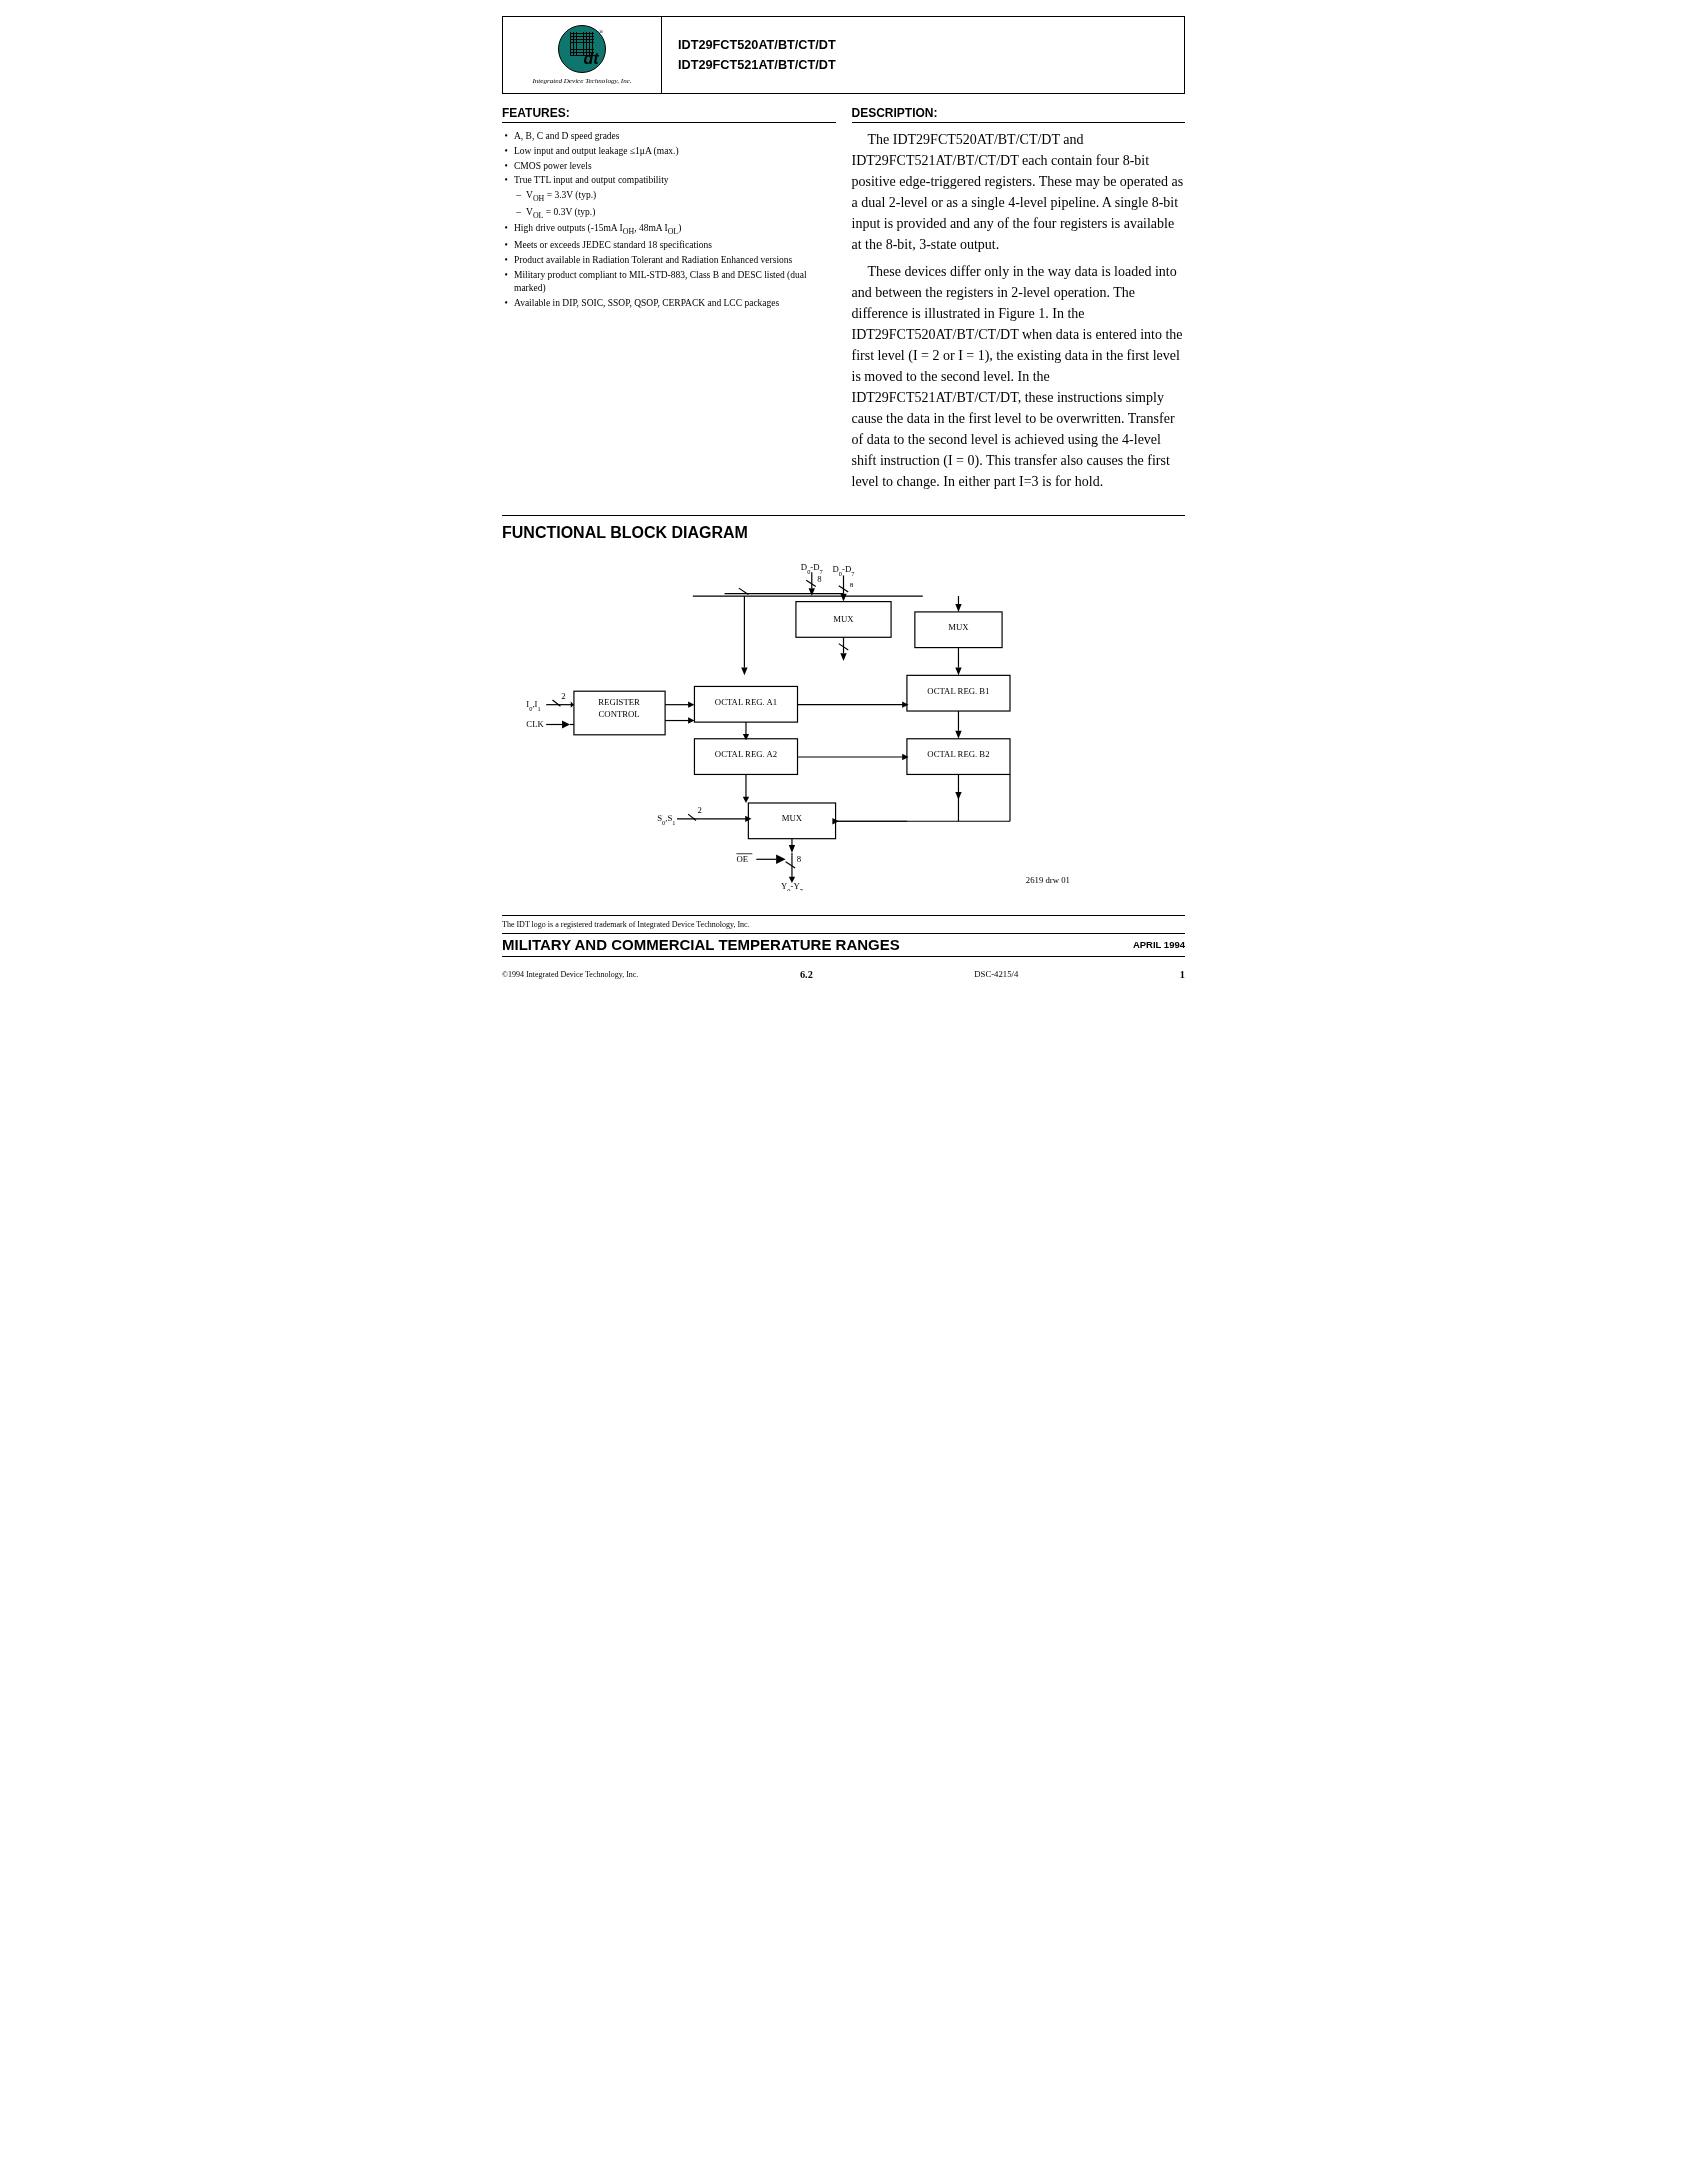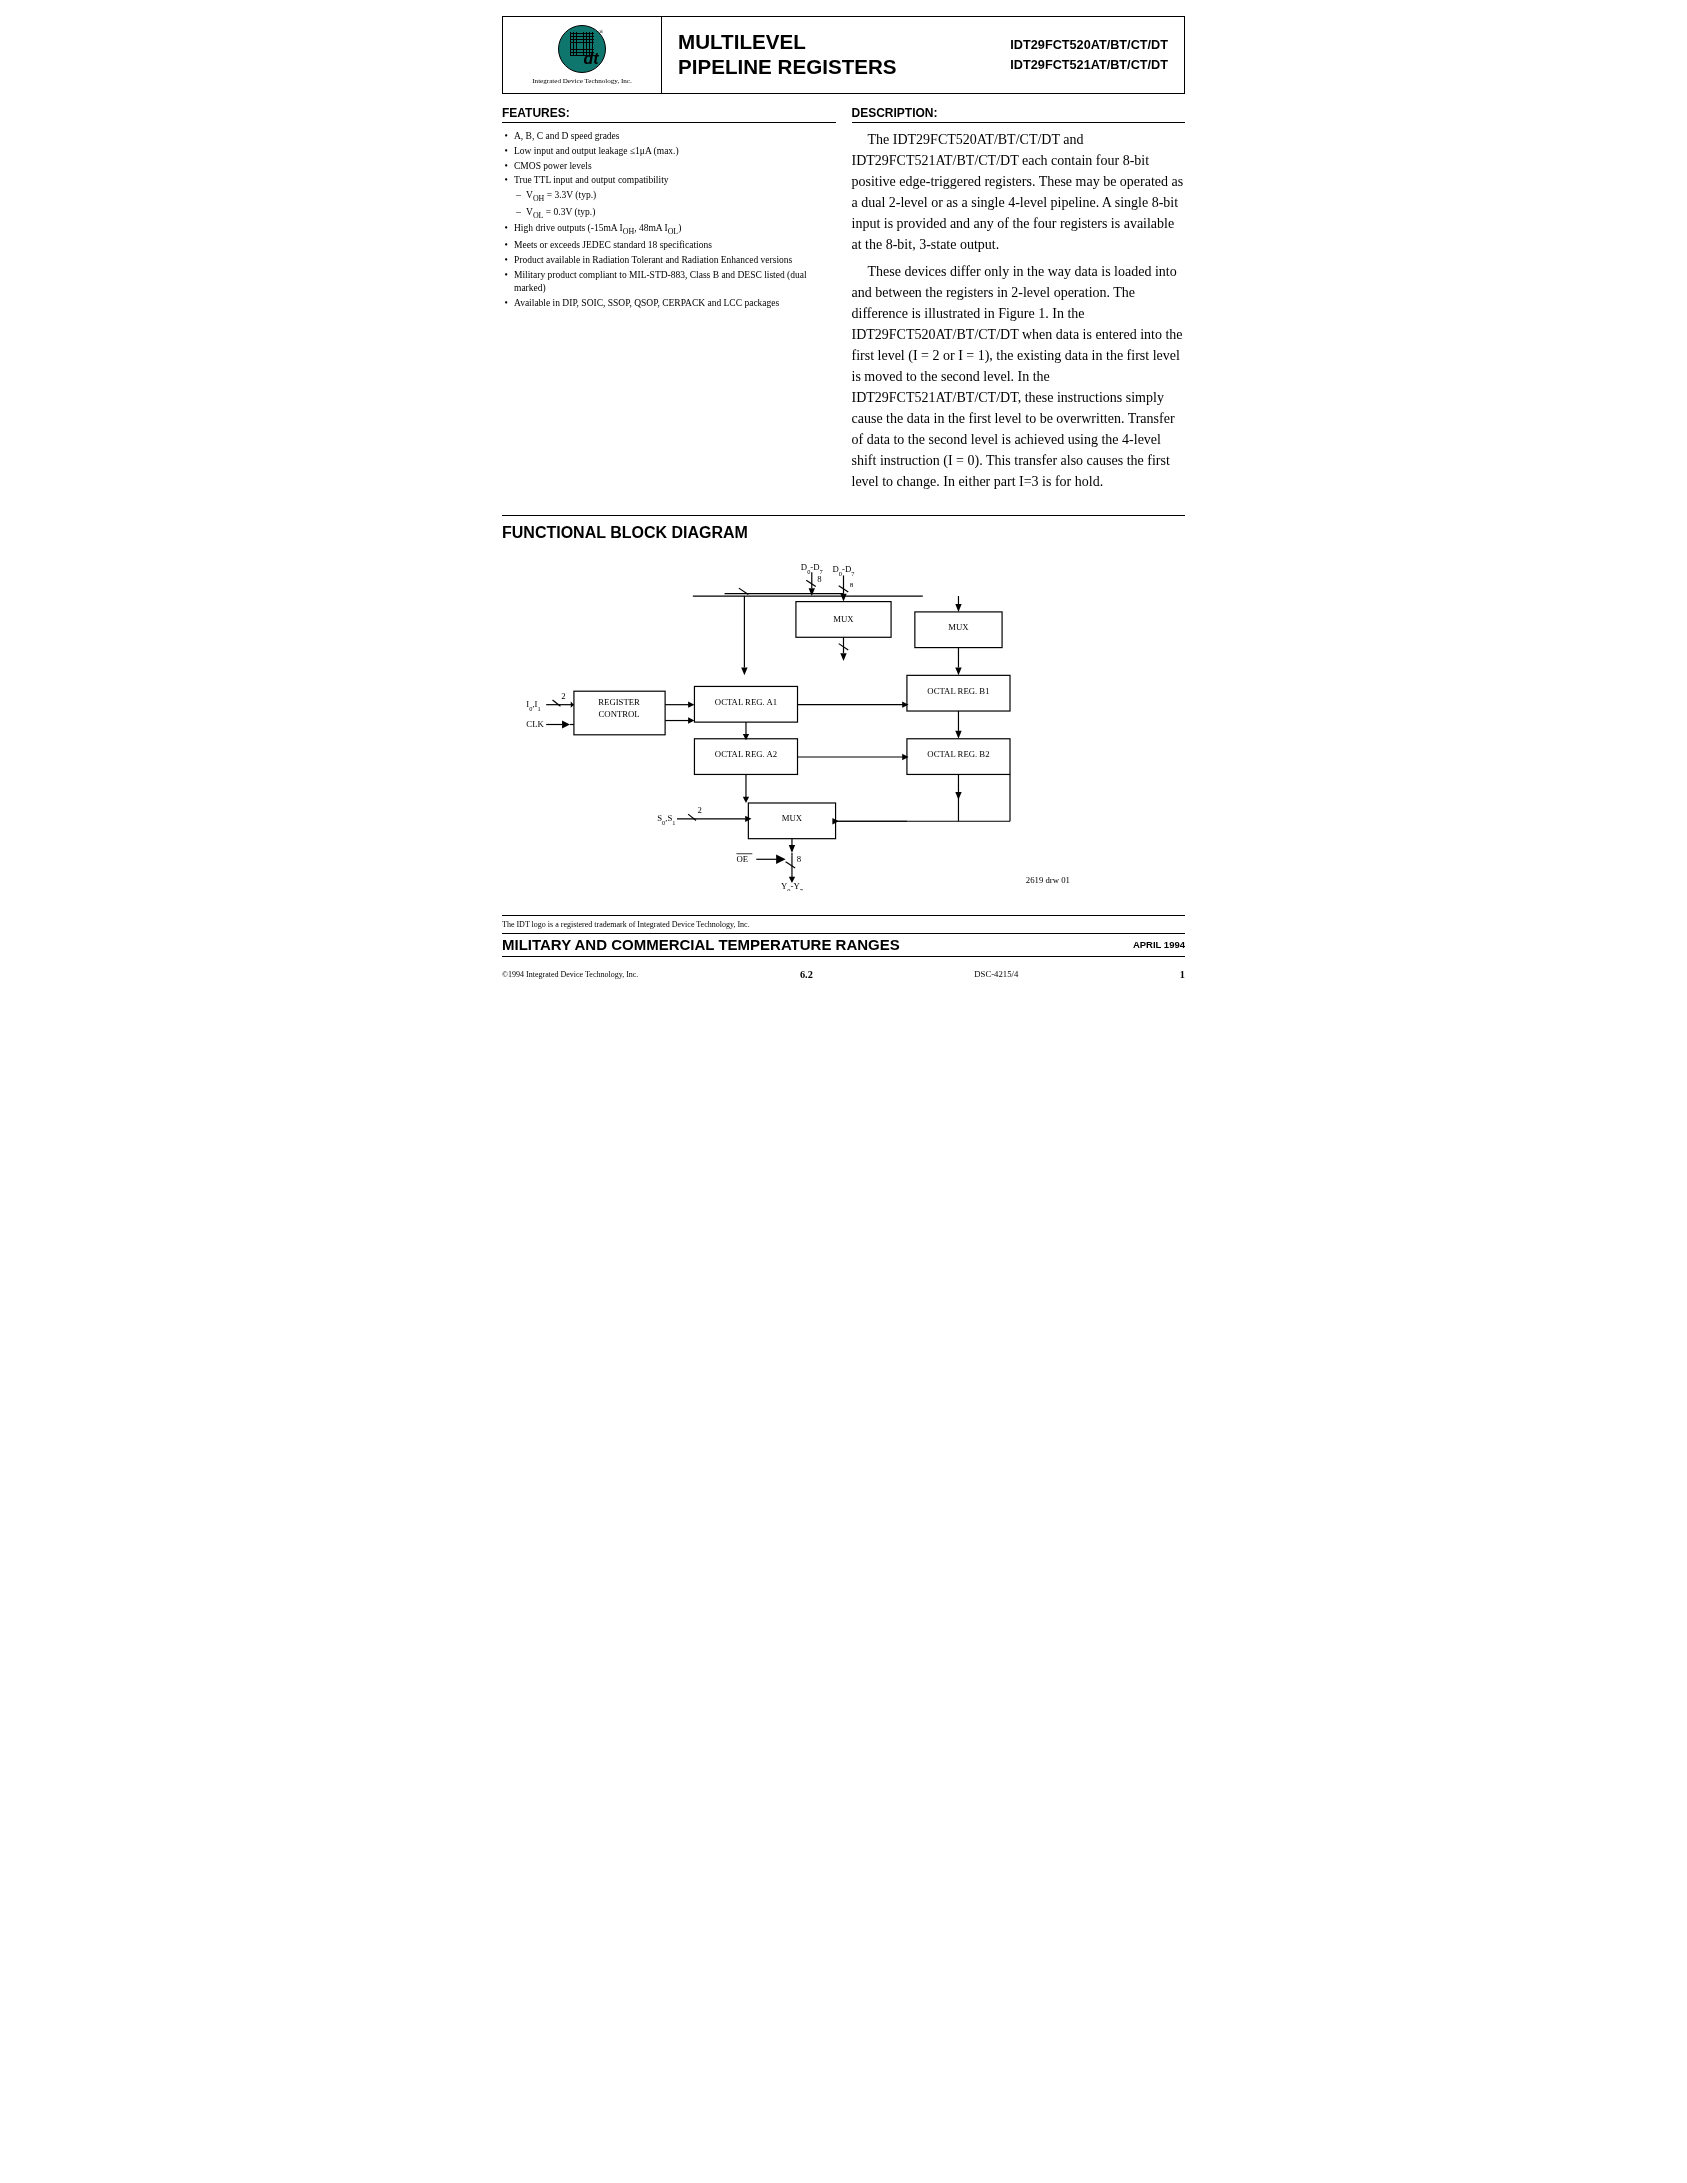--- a/index.html
+++ b/index.html
@@ -70,20 +70,21 @@
     .logo-reg {
       font-size: 6.4px;
       position: absolute;
       top: 1.6px;
       right: 1.6px;
     }
     .logo-text {
       font-size: 7.1px;
       text-align: center;
       margin-top: 4px;
+      font-style: italic;
     }
     .header-title {
       flex: 1;
       padding: 12px 16px;
       display: flex;
       flex-direction: column;
       justify-content: center;
     }
     .header-title h1 {
       font-family: Arial, sans-serif;
@@ -243,26 +244,20 @@
 <div class="header">
   <div class="header-logo">
     <div class="logo-graphic">
       <div class="logo-circle">
         <div class="logo-grid"></div>
         <span class="logo-dt">dt</span>
         <span class="logo-reg">®</span>
       </div>
     </div>
     <div class="logo-text">Integrated Device Technology, Inc.</div>
-  </div>
-  <div class="header-title">
-    <h1>
-      <span>MULTILEVEL</span><br>
-      <span>PIPELINE REGISTERS</span>
-    </h1>
   </div>
   <div class="header-part">
     <div class="part-number">IDT29FCT520AT/BT/CT/DT</div>
     <div class="part-number">IDT29FCT521AT/BT/CT/DT</div>
   </div>
 </div>
 
 <div class="content-row">
   <div class="features">
     <div class="section-title">FEATURES:</div>

